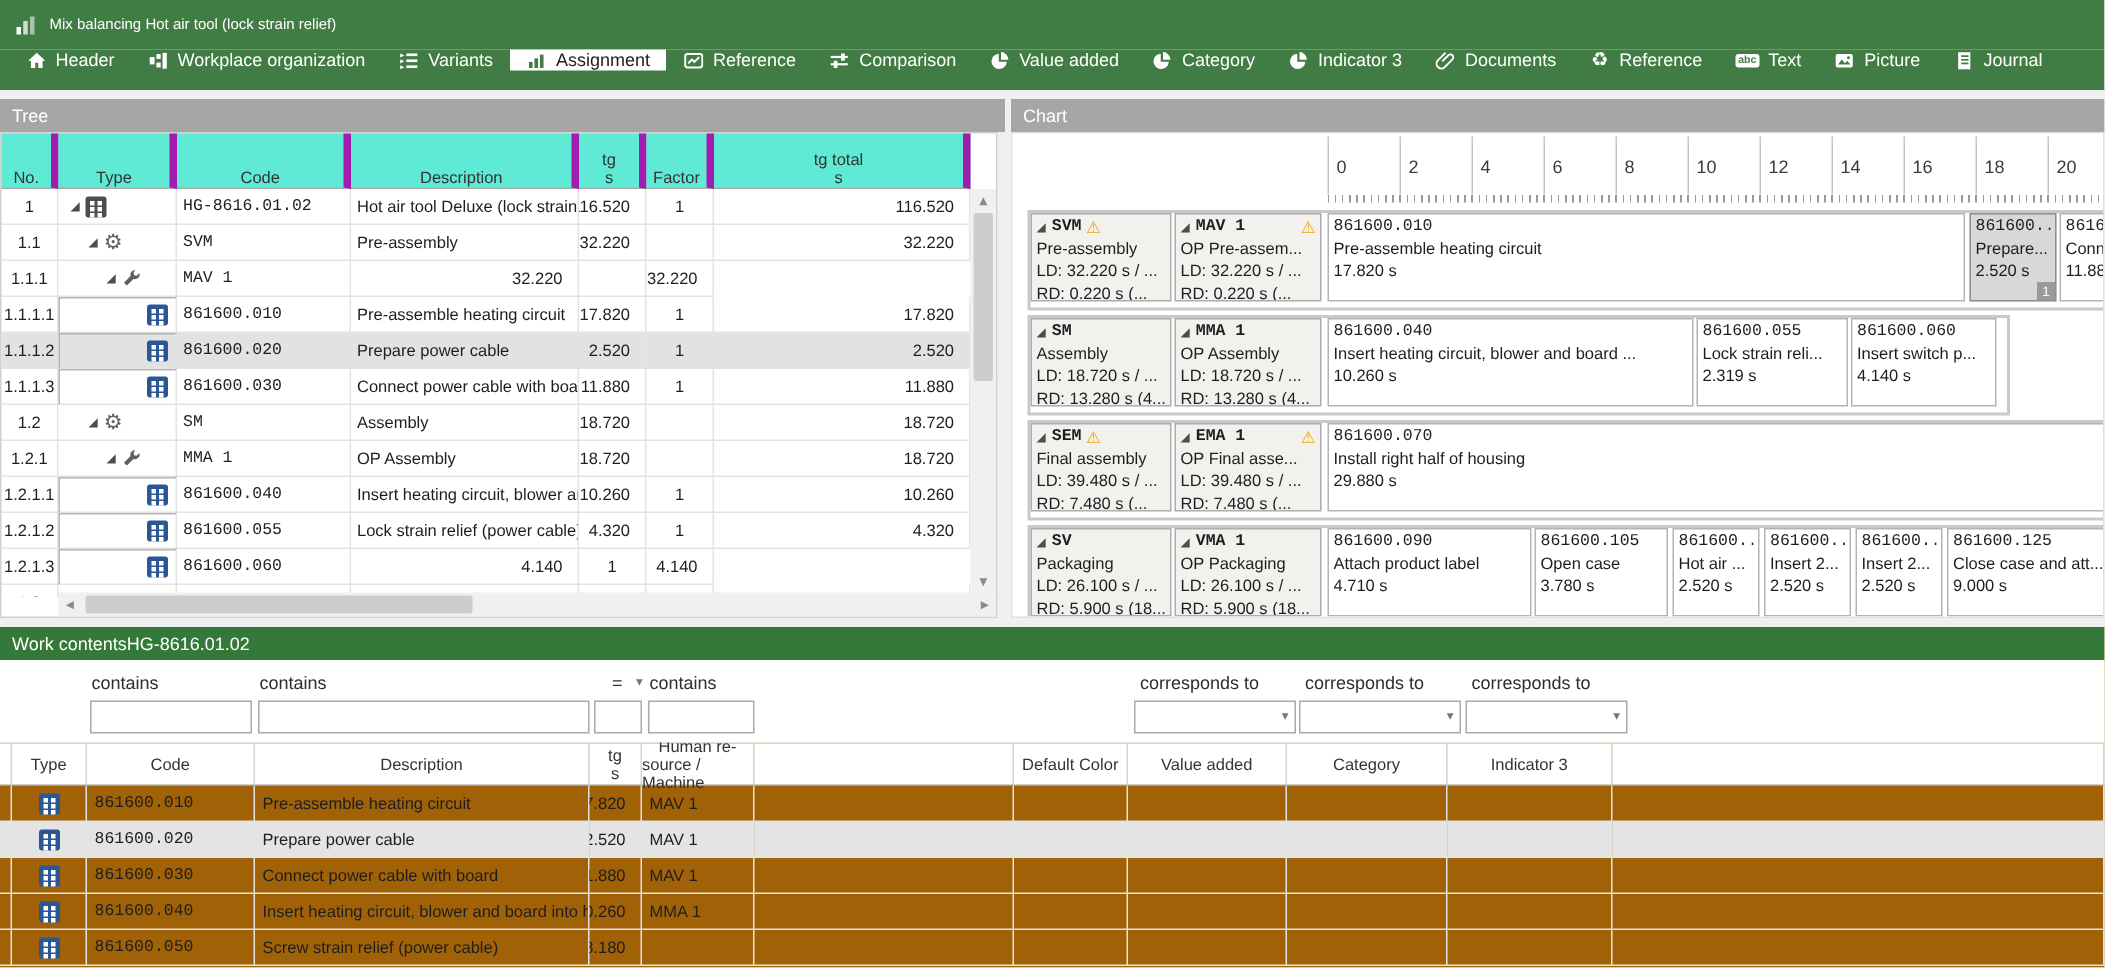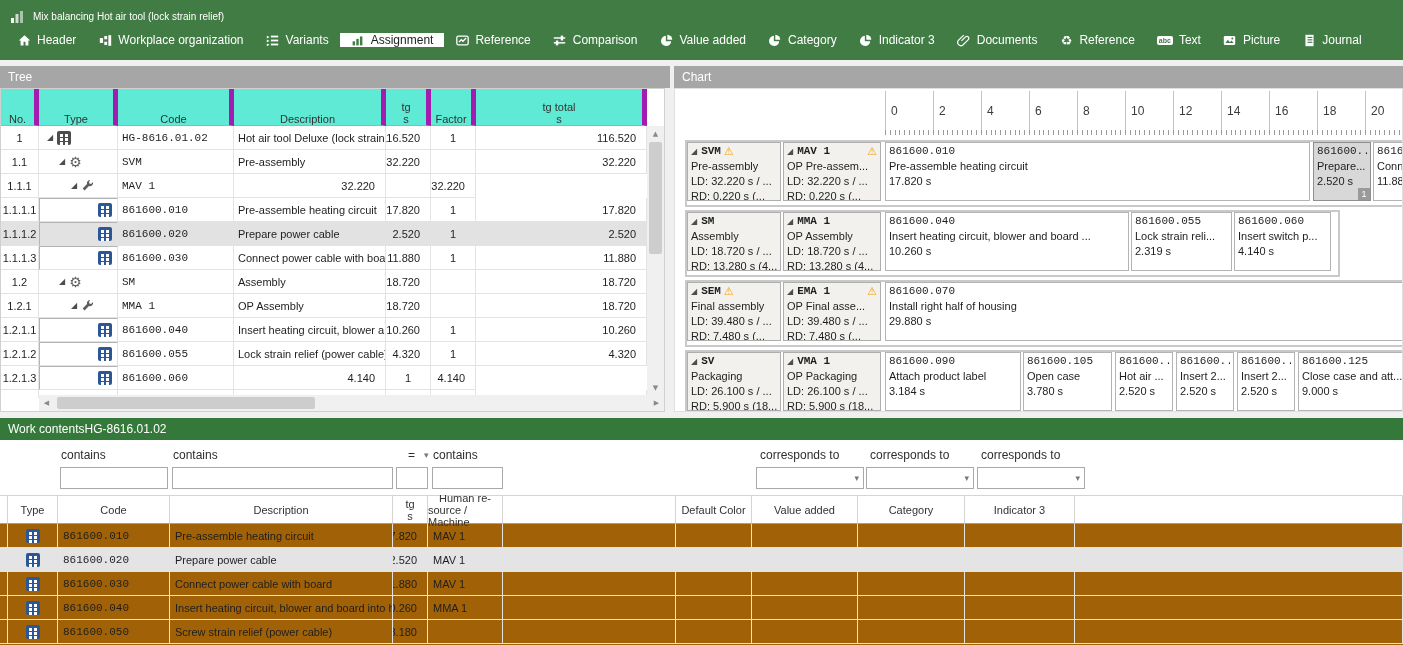--- a/index.html
+++ b/index.html
@@ -553,21 +553,21 @@
                 <span class="exp">◢</span>
                 <span class="bc">VMA 1</span>
               </div>
             <div class="l">OP Packaging</div>
             <div class="l">LD: 26.100 s / ...</div>
             <div class="l">RD: 5.900 s (18...</div>
           </div>
           <div class="blk task" style="left:198px;width:136px;">
             <div class="l mono">861600.090</div>
             <div class="l">Attach product label</div>
-            <div class="l">3.184 s</div>
+            <div class="l">4.710 s</div>
           </div>
           <div class="blk task" style="left:336px;width:89px;">
             <div class="l mono">861600.105</div>
             <div class="l">Open case</div>
             <div class="l">3.780 s</div>
           </div>
           <div class="blk task" style="left:428px;width:58px;">
             <div class="l mono">861600...</div>
             <div class="l">Hot air ...</div>
             <div class="l">2.520 s</div>

